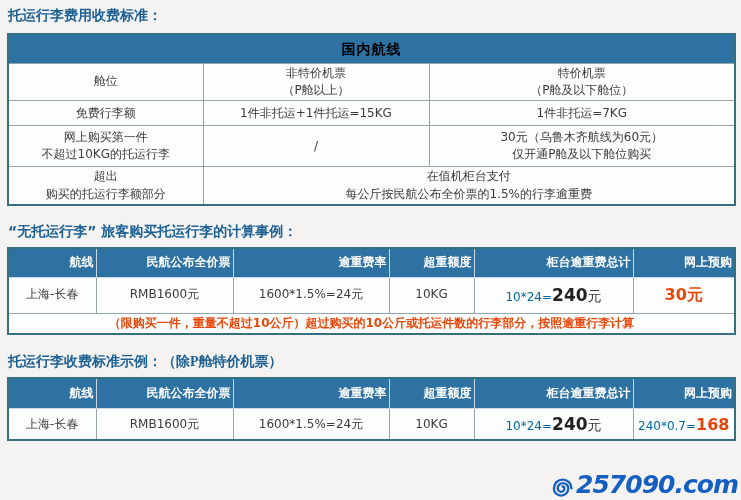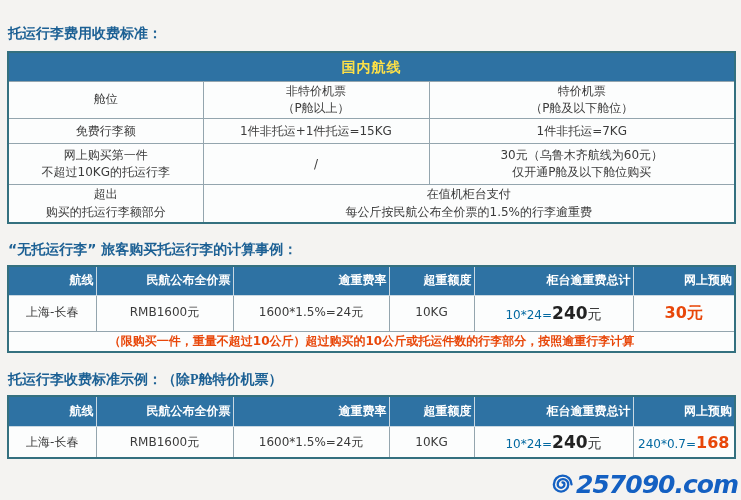--- a/index.html
+++ b/index.html
@@ -1,21 +1,21 @@
 <!DOCTYPE html>
 <html style="--header-blue: #2e72a3; --title-blue: #1c6094; --accent-red: #e8470a; --watermark-blue: #1460c2; --outer-border: #34707f; --inner-border: #94a5ae;"><head>
 <meta charset="utf-8">
 <style>
   html,body { margin:0; padding:0; }
   body {
     width:741px; height:500px; position:relative; overflow:hidden;
     background:#f4f3f1;
     font-family:"DejaVu Sans","Liberation Sans",sans-serif;
   }
-  .page { padding:24px 7px 0 7px; }
+  .page { padding:6px 7px 0 7px; }
   .sec-title {
     color:var(--title-blue,#1c6094);
     font-size:14px; font-weight:bold; line-height:18px;
     margin:0 0 0 1px;
   }
   .mt1 { margin-top:9px; }
   .mt2 { margin-top:16px; }
   .mt3 { margin-top:7px; }
   .mt4 { margin-top:18px;font-family:Liberation Serif, serif; }
   .mt5 { margin-top:6px; }
@@ -30,33 +30,33 @@
     font-size:12px; color:#3b3b3b;
     white-space:pre-line; line-height:1.45; padding:1px 4px;
   }
   th {
     background:var(--header-blue,#2e72a3);
     border:1px solid #c9d8e2;
     color:#fff; font-size:12px; font-weight:bold; padding:2px;text-align:right;
   }
   .banner-cell {
     background:var(--header-blue,#2e72a3);
-    color:#fde047; font-weight:bold; font-size:14px; letter-spacing:1px;
+    color:#000000; font-weight:bold; font-size:14px; letter-spacing:1px;
   }
   .h29 { height:29px; } .h35 { height:35px;border-radius:14px; } .h25 { height:25px; }
   .h41 { height:41px; } .h52 { height:52px; } .h37 { height:37px; }
   .h36 { height:36px; } .h26 { height:15px; } .h31 { height:31px; }
   .note-cell { color:var(--accent-red,#e8470a); font-weight:bold; }
   .calc { font-size:12px; color:#0369a1; }
   .big-total { font-size:17px; font-weight:bold; color:#222;text-align:right; }
   .unit { font-size:14px; color:#3b3b3b; }
   .red-price { color:var(--accent-red,#e8470a); font-size:16px; font-weight:bold; }
   .watermark {
     position:absolute; right:3px; bottom:1px;
-    display:flex; align-items:flex-start; gap:1px;
+    display:flex; align-items:flex-end; gap:1px;
   }
   .watermark-text {
     color:var(--watermark-blue,#1460c2);
     font-size:25px; font-weight:bold; font-style:italic; letter-spacing:-1px;
   }
 </style>
 </head>
 <body>
 
 <div class="page">

